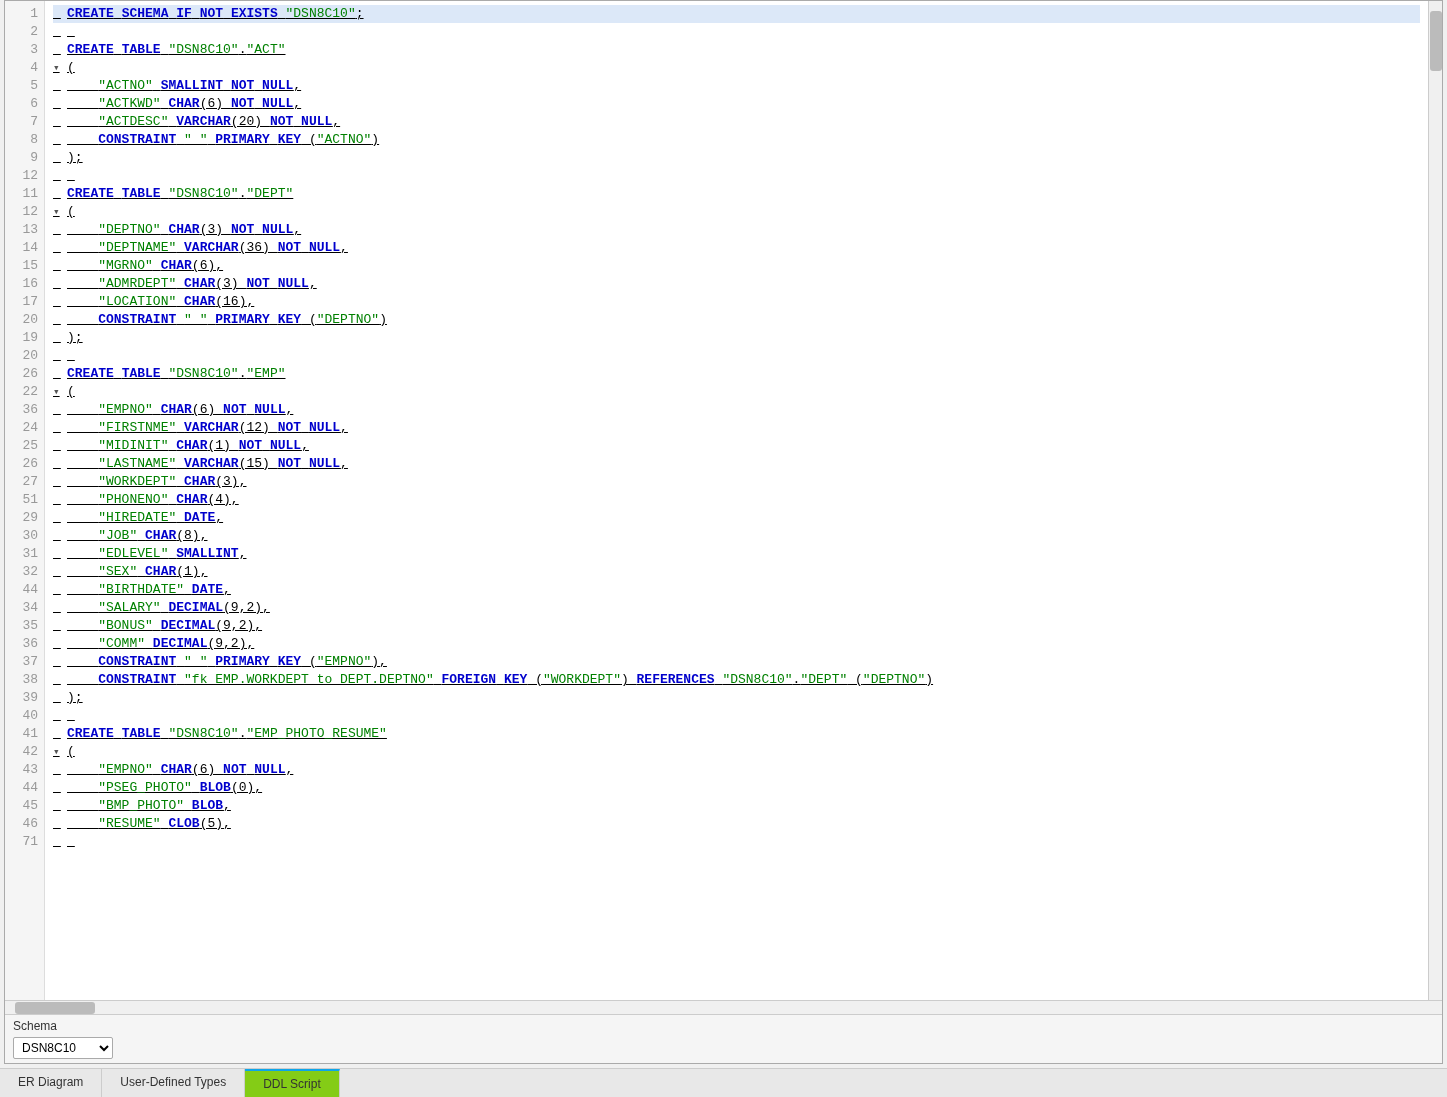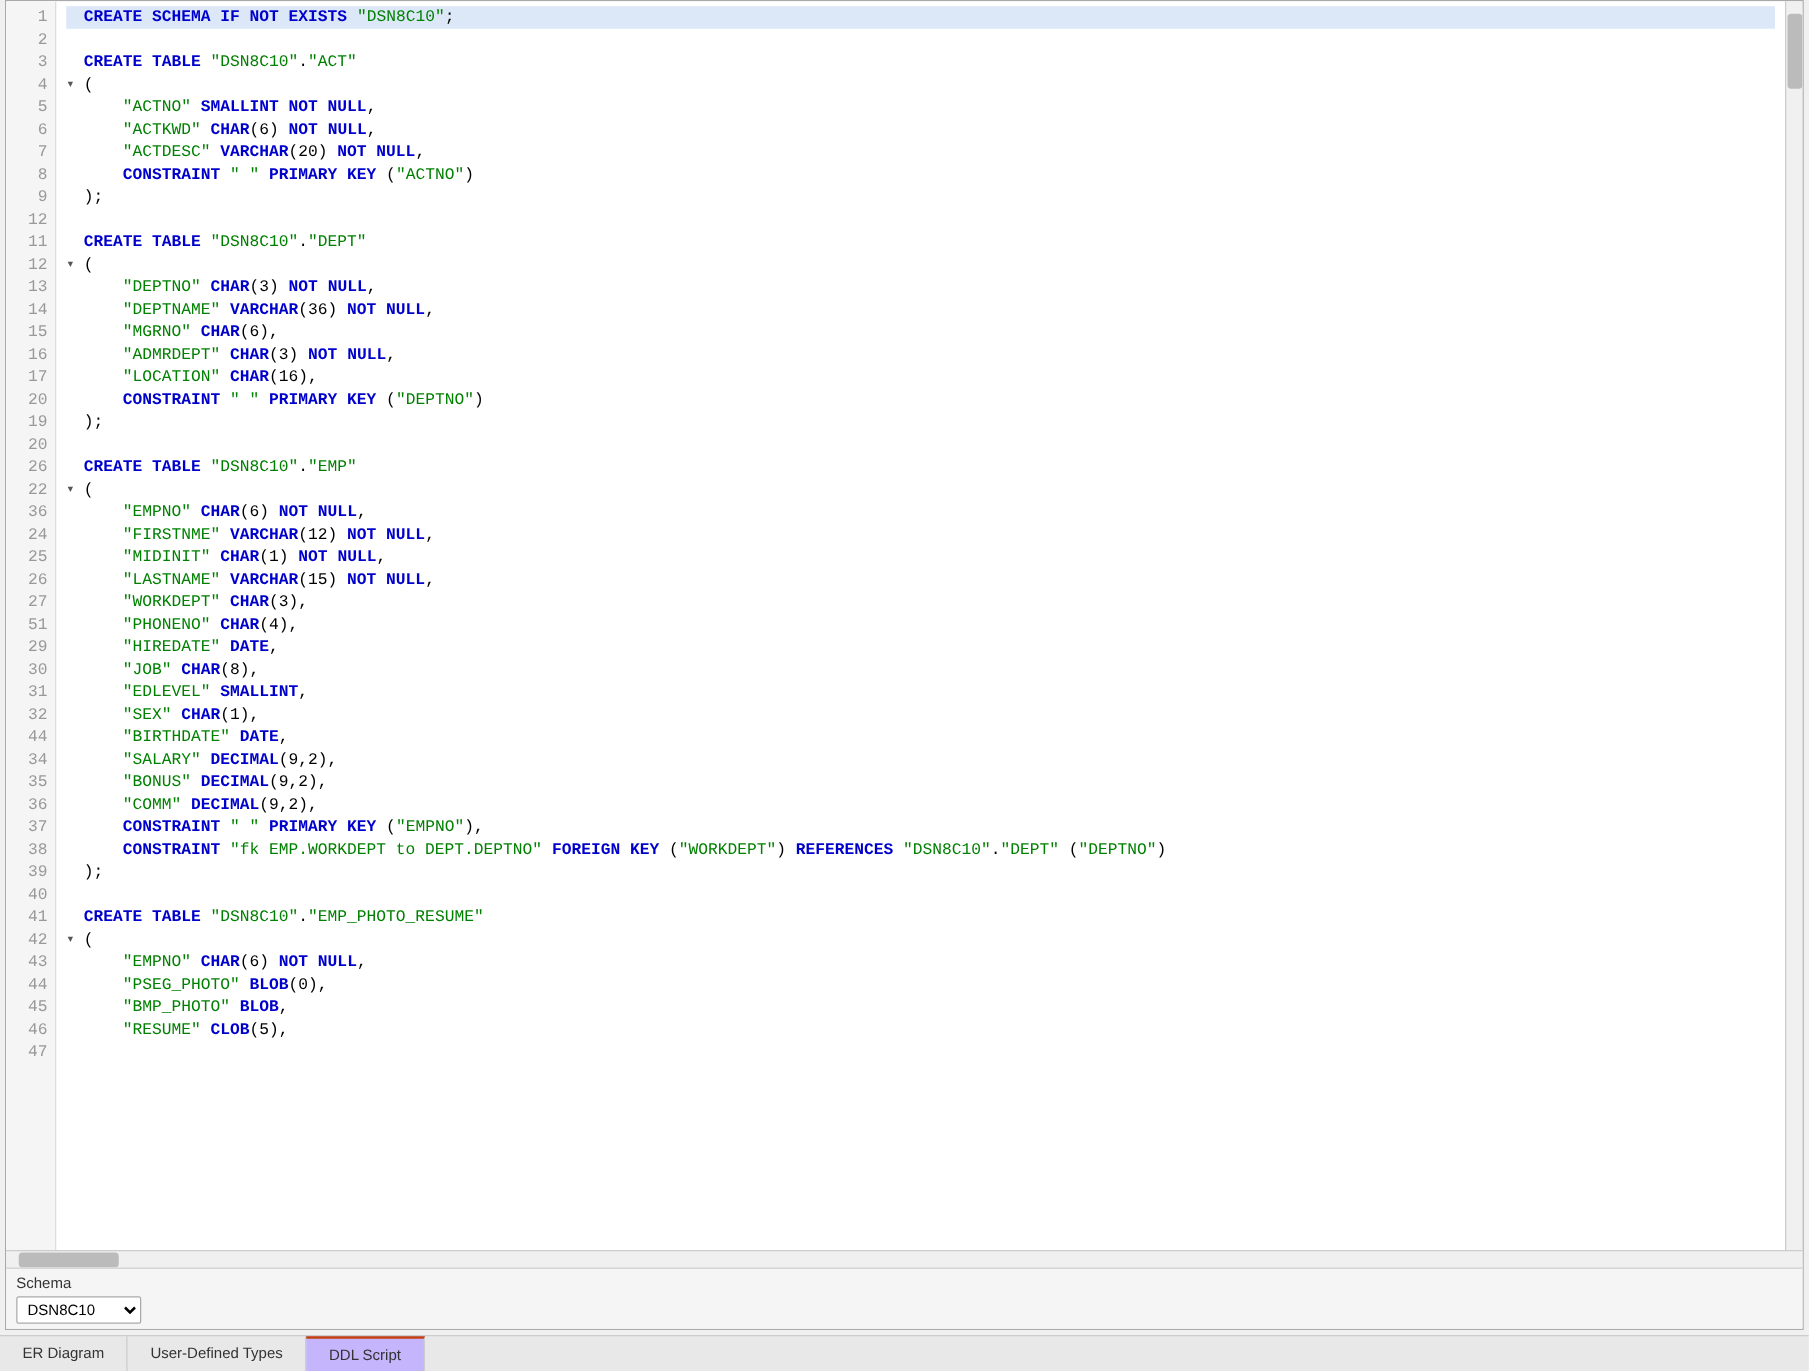--- a/index.html
+++ b/index.html
@@ -80,20 +80,21 @@
       flex: 1;
       line-height: 18px;
       white-space: pre;
       overflow-x: auto;
     }
 
     .code-line {
       height: 18px;
       display: flex;
       align-items: center;
+      text-decoration: underline;
     }
 
     .scrollbar-v {
       width: 14px;
       background: #f0f0f0;
       border-left: 1px solid #ccc;
       position: relative;
     }
 
     .scrollbar-thumb {
@@ -153,22 +154,22 @@
 
     .bottom-tab {
       padding: 6px 18px;
       font-size: 12px;
       color: #333;
       cursor: pointer;
       border-right: 1px solid #ccc;
     }
 
     .bottom-tab.active {
-      background: #c4b5fd;
-      border-top: 2px solid #c2410c;
+      background: #84cc16;
+      border-top: 2px solid #0ea5e9;
       text-align: right;
     }
   </style>
 </head>
 <body>
 
 <div class="window">
 
 
   <div class="main-content">
@@ -216,21 +217,21 @@
             <div style="height: 18px; display: flex; align-items: center; justify-content: flex-end; font-size: 13px; font-family: &quot;Courier New&quot;, monospace;">37</div>
             <div style="height: 18px; display: flex; align-items: center; justify-content: flex-end; font-size: 13px; font-family: &quot;Courier New&quot;, monospace;">38</div>
             <div style="height: 18px; display: flex; align-items: center; justify-content: flex-end; font-size: 13px; font-family: &quot;Courier New&quot;, monospace;">39</div>
             <div style="height: 18px; display: flex; align-items: center; justify-content: flex-end; font-size: 13px; font-family: &quot;Courier New&quot;, monospace;">40</div>
             <div style="height: 18px; display: flex; align-items: center; justify-content: flex-end; font-size: 13px; font-family: &quot;Courier New&quot;, monospace;">41</div>
             <div style="height: 18px; display: flex; align-items: center; justify-content: flex-end; font-size: 13px; font-family: &quot;Courier New&quot;, monospace;">42</div>
             <div style="height: 18px; display: flex; align-items: center; justify-content: flex-end; font-size: 13px; font-family: &quot;Courier New&quot;, monospace;">43</div>
             <div style="height: 18px; display: flex; align-items: center; justify-content: flex-end; font-size: 13px; font-family: &quot;Courier New&quot;, monospace;">44</div>
             <div style="height: 18px; display: flex; align-items: center; justify-content: flex-end; font-size: 13px; font-family: &quot;Courier New&quot;, monospace;">45</div>
             <div style="height: 18px; display: flex; align-items: center; justify-content: flex-end; font-size: 13px; font-family: &quot;Courier New&quot;, monospace;">46</div>
-            <div style="height: 18px; display: flex; align-items: center; justify-content: flex-end; font-size: 13px; font-family: &quot;Courier New&quot;, monospace;">47</div>
+            <div style="height: 18px; display: flex; align-items: center; justify-content: flex-end; font-size: 13px; font-family: &quot;Courier New&quot;, monospace;">71</div>
           </div>
 
         <div class="code-content" id="code-content-col"><div class="code-line" style="background: rgb(220, 232, 248);"><span style="width:14px;display:inline-block;">&nbsp;</span><span><span style="color:#0000cc;font-weight:bold">CREATE</span> <span style="color:#0000cc;font-weight:bold">SCHEMA</span> <span style="color:#0000cc;font-weight:bold">IF</span> <span style="color:#0000cc;font-weight:bold">NOT</span> <span style="color:#0000cc;font-weight:bold">EXISTS</span> <span style="color:#008000">"DSN8C10"</span>;</span></div><div class="code-line"><span style="width:14px;display:inline-block;">&nbsp;</span><span>&nbsp;</span></div><div class="code-line"><span style="width:14px;display:inline-block;">&nbsp;</span><span><span style="color:#0000cc;font-weight:bold">CREATE</span> <span style="color:#0000cc;font-weight:bold">TABLE</span> <span style="color:#008000">"DSN8C10"</span>.<span style="color:#008000">"ACT"</span></span></div><div class="code-line"><span style="color:#555;font-size:11px;cursor:pointer;width:14px;display:inline-block;">▾</span><span>(</span></div><div class="code-line"><span style="width:14px;display:inline-block;">&nbsp;</span><span>    <span style="color:#008000">"ACTNO"</span> <span style="color:#0000cc;font-weight:bold">SMALLINT</span> <span style="color:#0000cc;font-weight:bold">NOT</span> <span style="color:#0000cc;font-weight:bold">NULL</span>,</span></div><div class="code-line"><span style="width:14px;display:inline-block;">&nbsp;</span><span>    <span style="color:#008000">"ACTKWD"</span> <span style="color:#0000cc;font-weight:bold">CHAR</span>(6) <span style="color:#0000cc;font-weight:bold">NOT</span> <span style="color:#0000cc;font-weight:bold">NULL</span>,</span></div><div class="code-line"><span style="width:14px;display:inline-block;">&nbsp;</span><span>    <span style="color:#008000">"ACTDESC"</span> <span style="color:#0000cc;font-weight:bold">VARCHAR</span>(20) <span style="color:#0000cc;font-weight:bold">NOT</span> <span style="color:#0000cc;font-weight:bold">NULL</span>,</span></div><div class="code-line"><span style="width:14px;display:inline-block;">&nbsp;</span><span>    <span style="color:#0000cc;font-weight:bold">CONSTRAINT</span> <span style="color:#008000">" "</span> <span style="color:#0000cc;font-weight:bold">PRIMARY</span> <span style="color:#0000cc;font-weight:bold">KEY</span> (<span style="color:#008000">"ACTNO"</span>)</span></div><div class="code-line"><span style="width:14px;display:inline-block;">&nbsp;</span><span>);</span></div><div class="code-line"><span style="width:14px;display:inline-block;">&nbsp;</span><span>&nbsp;</span></div><div class="code-line"><span style="width:14px;display:inline-block;">&nbsp;</span><span><span style="color:#0000cc;font-weight:bold">CREATE</span> <span style="color:#0000cc;font-weight:bold">TABLE</span> <span style="color:#008000">"DSN8C10"</span>.<span style="color:#008000">"DEPT"</span></span></div><div class="code-line"><span style="color:#555;font-size:11px;cursor:pointer;width:14px;display:inline-block;">▾</span><span>(</span></div><div class="code-line"><span style="width:14px;display:inline-block;">&nbsp;</span><span>    <span style="color:#008000">"DEPTNO"</span> <span style="color:#0000cc;font-weight:bold">CHAR</span>(3) <span style="color:#0000cc;font-weight:bold">NOT</span> <span style="color:#0000cc;font-weight:bold">NULL</span>,</span></div><div class="code-line"><span style="width:14px;display:inline-block;">&nbsp;</span><span>    <span style="color:#008000">"DEPTNAME"</span> <span style="color:#0000cc;font-weight:bold">VARCHAR</span>(36) <span style="color:#0000cc;font-weight:bold">NOT</span> <span style="color:#0000cc;font-weight:bold">NULL</span>,</span></div><div class="code-line"><span style="width:14px;display:inline-block;">&nbsp;</span><span>    <span style="color:#008000">"MGRNO"</span> <span style="color:#0000cc;font-weight:bold">CHAR</span>(6),</span></div><div class="code-line"><span style="width:14px;display:inline-block;">&nbsp;</span><span>    <span style="color:#008000">"ADMRDEPT"</span> <span style="color:#0000cc;font-weight:bold">CHAR</span>(3) <span style="color:#0000cc;font-weight:bold">NOT</span> <span style="color:#0000cc;font-weight:bold">NULL</span>,</span></div><div class="code-line"><span style="width:14px;display:inline-block;">&nbsp;</span><span>    <span style="color:#008000">"LOCATION"</span> <span style="color:#0000cc;font-weight:bold">CHAR</span>(16),</span></div><div class="code-line"><span style="width:14px;display:inline-block;">&nbsp;</span><span>    <span style="color:#0000cc;font-weight:bold">CONSTRAINT</span> <span style="color:#008000">" "</span> <span style="color:#0000cc;font-weight:bold">PRIMARY</span> <span style="color:#0000cc;font-weight:bold">KEY</span> (<span style="color:#008000">"DEPTNO"</span>)</span></div><div class="code-line"><span style="width:14px;display:inline-block;">&nbsp;</span><span>);</span></div><div class="code-line"><span style="width:14px;display:inline-block;">&nbsp;</span><span>&nbsp;</span></div><div class="code-line"><span style="width:14px;display:inline-block;">&nbsp;</span><span><span style="color:#0000cc;font-weight:bold">CREATE</span> <span style="color:#0000cc;font-weight:bold">TABLE</span> <span style="color:#008000">"DSN8C10"</span>.<span style="color:#008000">"EMP"</span></span></div><div class="code-line"><span style="color:#555;font-size:11px;cursor:pointer;width:14px;display:inline-block;">▾</span><span>(</span></div><div class="code-line"><span style="width:14px;display:inline-block;">&nbsp;</span><span>    <span style="color:#008000">"EMPNO"</span> <span style="color:#0000cc;font-weight:bold">CHAR</span>(6) <span style="color:#0000cc;font-weight:bold">NOT</span> <span style="color:#0000cc;font-weight:bold">NULL</span>,</span></div><div class="code-line"><span style="width:14px;display:inline-block;">&nbsp;</span><span>    <span style="color:#008000">"FIRSTNME"</span> <span style="color:#0000cc;font-weight:bold">VARCHAR</span>(12) <span style="color:#0000cc;font-weight:bold">NOT</span> <span style="color:#0000cc;font-weight:bold">NULL</span>,</span></div><div class="code-line"><span style="width:14px;display:inline-block;">&nbsp;</span><span>    <span style="color:#008000">"MIDINIT"</span> <span style="color:#0000cc;font-weight:bold">CHAR</span>(1) <span style="color:#0000cc;font-weight:bold">NOT</span> <span style="color:#0000cc;font-weight:bold">NULL</span>,</span></div><div class="code-line"><span style="width:14px;display:inline-block;">&nbsp;</span><span>    <span style="color:#008000">"LASTNAME"</span> <span style="color:#0000cc;font-weight:bold">VARCHAR</span>(15) <span style="color:#0000cc;font-weight:bold">NOT</span> <span style="color:#0000cc;font-weight:bold">NULL</span>,</span></div><div class="code-line"><span style="width:14px;display:inline-block;">&nbsp;</span><span>    <span style="color:#008000">"WORKDEPT"</span> <span style="color:#0000cc;font-weight:bold">CHAR</span>(3),</span></div><div class="code-line"><span style="width:14px;display:inline-block;">&nbsp;</span><span>    <span style="color:#008000">"PHONENO"</span> <span style="color:#0000cc;font-weight:bold">CHAR</span>(4),</span></div><div class="code-line"><span style="width:14px;display:inline-block;">&nbsp;</span><span>    <span style="color:#008000">"HIREDATE"</span> <span style="color:#0000cc;font-weight:bold">DATE</span>,</span></div><div class="code-line"><span style="width:14px;display:inline-block;">&nbsp;</span><span>    <span style="color:#008000">"JOB"</span> <span style="color:#0000cc;font-weight:bold">CHAR</span>(8),</span></div><div class="code-line"><span style="width:14px;display:inline-block;">&nbsp;</span><span>    <span style="color:#008000">"EDLEVEL"</span> <span style="color:#0000cc;font-weight:bold">SMALLINT</span>,</span></div><div class="code-line"><span style="width:14px;display:inline-block;">&nbsp;</span><span>    <span style="color:#008000">"SEX"</span> <span style="color:#0000cc;font-weight:bold">CHAR</span>(1),</span></div><div class="code-line"><span style="width:14px;display:inline-block;">&nbsp;</span><span>    <span style="color:#008000">"BIRTHDATE"</span> <span style="color:#0000cc;font-weight:bold">DATE</span>,</span></div><div class="code-line"><span style="width:14px;display:inline-block;">&nbsp;</span><span>    <span style="color:#008000">"SALARY"</span> <span style="color:#0000cc;font-weight:bold">DECIMAL</span>(9,2),</span></div><div class="code-line"><span style="width:14px;display:inline-block;">&nbsp;</span><span>    <span style="color:#008000">"BONUS"</span> <span style="color:#0000cc;font-weight:bold">DECIMAL</span>(9,2),</span></div><div class="code-line"><span style="width:14px;display:inline-block;">&nbsp;</span><span>    <span style="color:#008000">"COMM"</span> <span style="color:#0000cc;font-weight:bold">DECIMAL</span>(9,2),</span></div><div class="code-line"><span style="width:14px;display:inline-block;">&nbsp;</span><span>    <span style="color:#0000cc;font-weight:bold">CONSTRAINT</span> <span style="color:#008000">" "</span> <span style="color:#0000cc;font-weight:bold">PRIMARY</span> <span style="color:#0000cc;font-weight:bold">KEY</span> (<span style="color:#008000">"EMPNO"</span>),</span></div><div class="code-line"><span style="width:14px;display:inline-block;">&nbsp;</span><span>    <span style="color:#0000cc;font-weight:bold">CONSTRAINT</span> <span style="color:#008000">"fk EMP.WORKDEPT to DEPT.DEPTNO"</span> <span style="color:#0000cc;font-weight:bold">FOREIGN</span> <span style="color:#0000cc;font-weight:bold">KEY</span> (<span style="color:#008000">"WORKDEPT"</span>) <span style="color:#0000cc;font-weight:bold">REFERENCES</span> <span style="color:#008000">"DSN8C10"</span>.<span style="color:#008000">"DEPT"</span> (<span style="color:#008000">"DEPTNO"</span>)</span></div><div class="code-line"><span style="width:14px;display:inline-block;">&nbsp;</span><span>);</span></div><div class="code-line"><span style="width:14px;display:inline-block;">&nbsp;</span><span>&nbsp;</span></div><div class="code-line"><span style="width:14px;display:inline-block;">&nbsp;</span><span><span style="color:#0000cc;font-weight:bold">CREATE</span> <span style="color:#0000cc;font-weight:bold">TABLE</span> <span style="color:#008000">"DSN8C10"</span>.<span style="color:#008000">"EMP_PHOTO_RESUME"</span></span></div><div class="code-line"><span style="color:#555;font-size:11px;cursor:pointer;width:14px;display:inline-block;">▾</span><span>(</span></div><div class="code-line"><span style="width:14px;display:inline-block;">&nbsp;</span><span>    <span style="color:#008000">"EMPNO"</span> <span style="color:#0000cc;font-weight:bold">CHAR</span>(6) <span style="color:#0000cc;font-weight:bold">NOT</span> <span style="color:#0000cc;font-weight:bold">NULL</span>,</span></div><div class="code-line"><span style="width:14px;display:inline-block;">&nbsp;</span><span>    <span style="color:#008000">"PSEG_PHOTO"</span> <span style="color:#0000cc;font-weight:bold">BLOB</span>(0),</span></div><div class="code-line"><span style="width:14px;display:inline-block;">&nbsp;</span><span>    <span style="color:#008000">"BMP_PHOTO"</span> <span style="color:#0000cc;font-weight:bold">BLOB</span>,</span></div><div class="code-line"><span style="width:14px;display:inline-block;">&nbsp;</span><span>    <span style="color:#008000">"RESUME"</span> <span style="color:#0000cc;font-weight:bold">CLOB</span>(5),</span></div><div class="code-line"><span style="width:14px;display:inline-block;">&nbsp;</span><span>&nbsp;</span></div></div>
       </div>
 
       <div class="scrollbar-v">
         <div class="scrollbar-thumb"></div>
       </div>
     </div>
 

